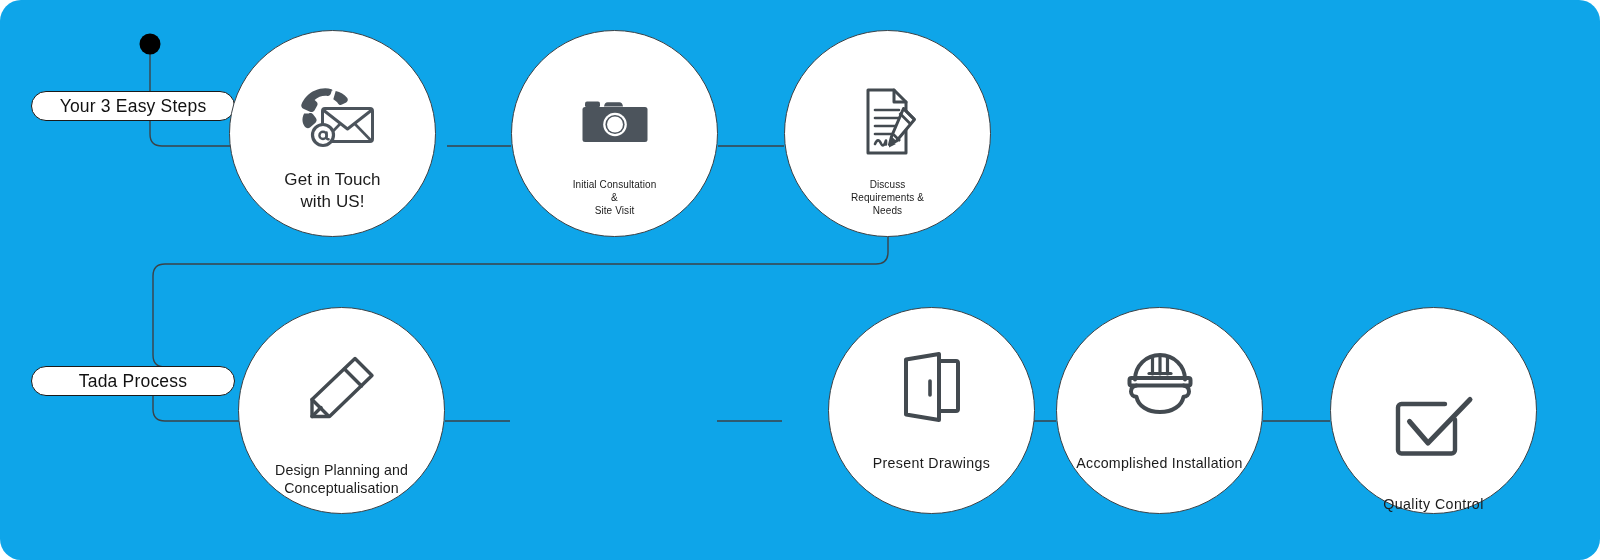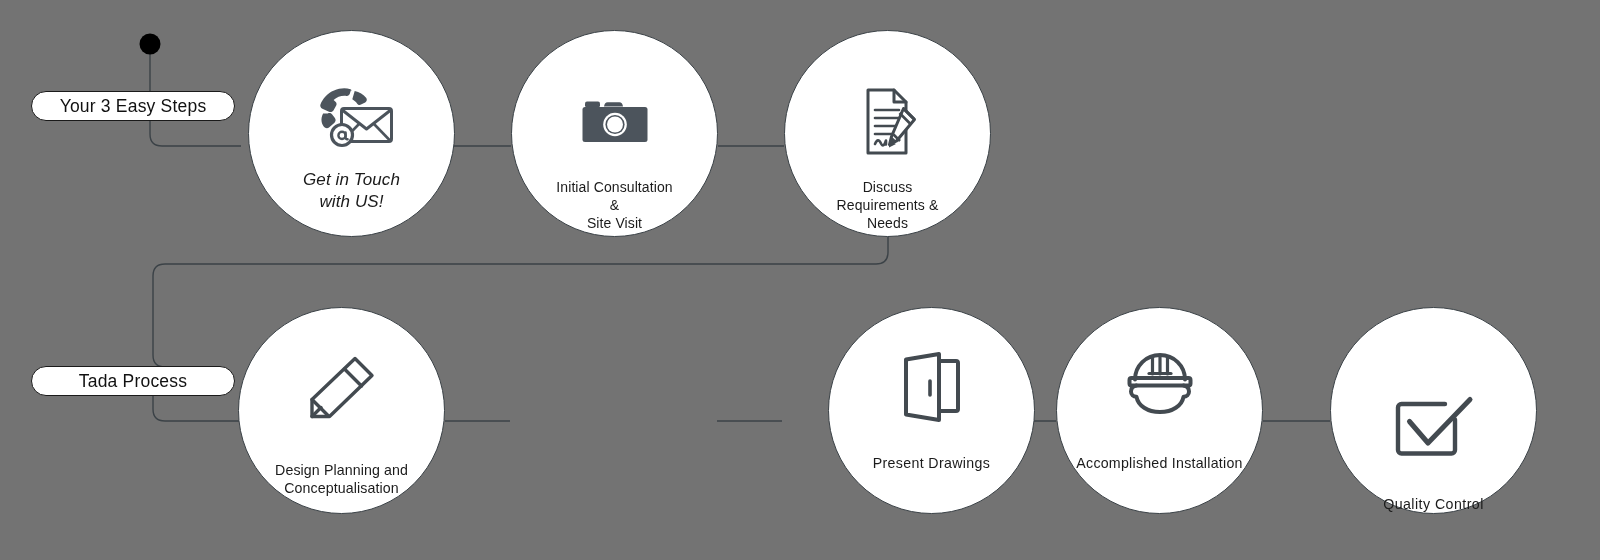--- a/index.html
+++ b/index.html
@@ -8,22 +8,23 @@
     background: #ffffff;
   }
   body {
     font-family: "Liberation Sans", sans-serif;
     -webkit-font-smoothing: antialiased;
   }
   #canvas {
     position: relative;
     width: 1600px;
     height: 560px;
-    background: #737373;
+    background: #0ea5e9;
     overflow: hidden;
+    border-radius: 21px;
   }
   #wires {
     position: absolute;
     left: 0;
     top: 0;
     width: 1600px;
     height: 560px;
     pointer-events: none;
   }
 
@@ -73,28 +74,28 @@
     text-align: center;
     color: #1b1b1b;
     line-height: 1.28;
     white-space: pre-line;
     letter-spacing: .1px;
   }
 
   
   .row1 { width: 207px; height: 207px; top: 30px; }
   .row1 .icon-wrap { height: 86px; margin-top: 48px; }
-  .row1 .caption { font-size: 14px; margin-top: 14px; }
+  .row1 .caption { font-size: 10px; margin-top: 14px; }
 
   
   .row2 { width: 207px; height: 207px; top: 307px; }
   .row2 .icon-wrap { height: 82px; margin-top: 38px; }
   .row2 .caption { font-size: 14.2px; margin-top: 33px; }
 
-  #node-get-in-touch      { left: 248px; font-style: italic; }
+  #node-get-in-touch      { left: 229px; }
   #node-initial-consult   { left: 511px; }
   #node-discuss-req       { left: 784px; }
   #node-get-in-touch .caption    { font-size: 17px; margin-top: 4px; }
   #node-design-planning   { left: 238px; }
   #node-draft-perspective { left: 510px; }
   #node-present-drawings  { left: 828px; }
   #node-installation      { left: 1056px; }
   #node-quality-control   { left: 1330px; justify-content: flex-end; }
   #node-present-drawings .caption,
   #node-installation .caption,

